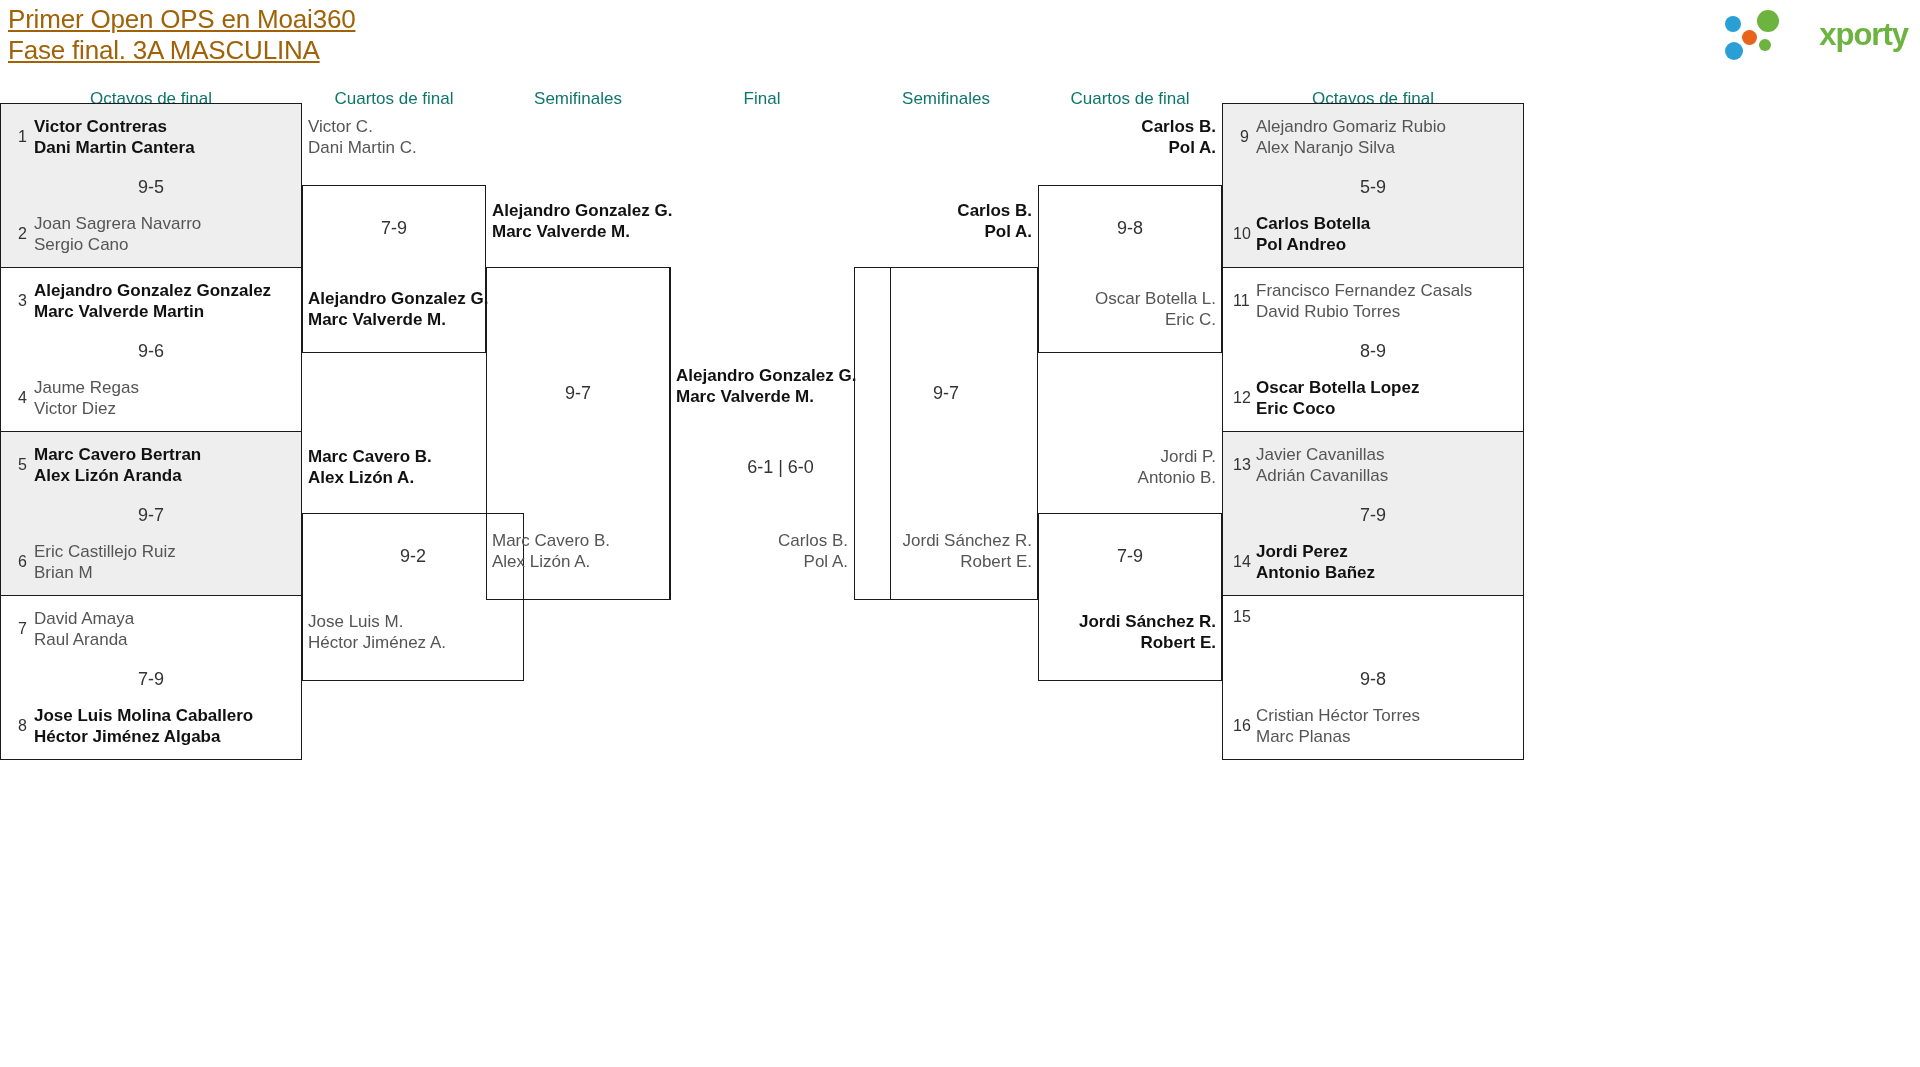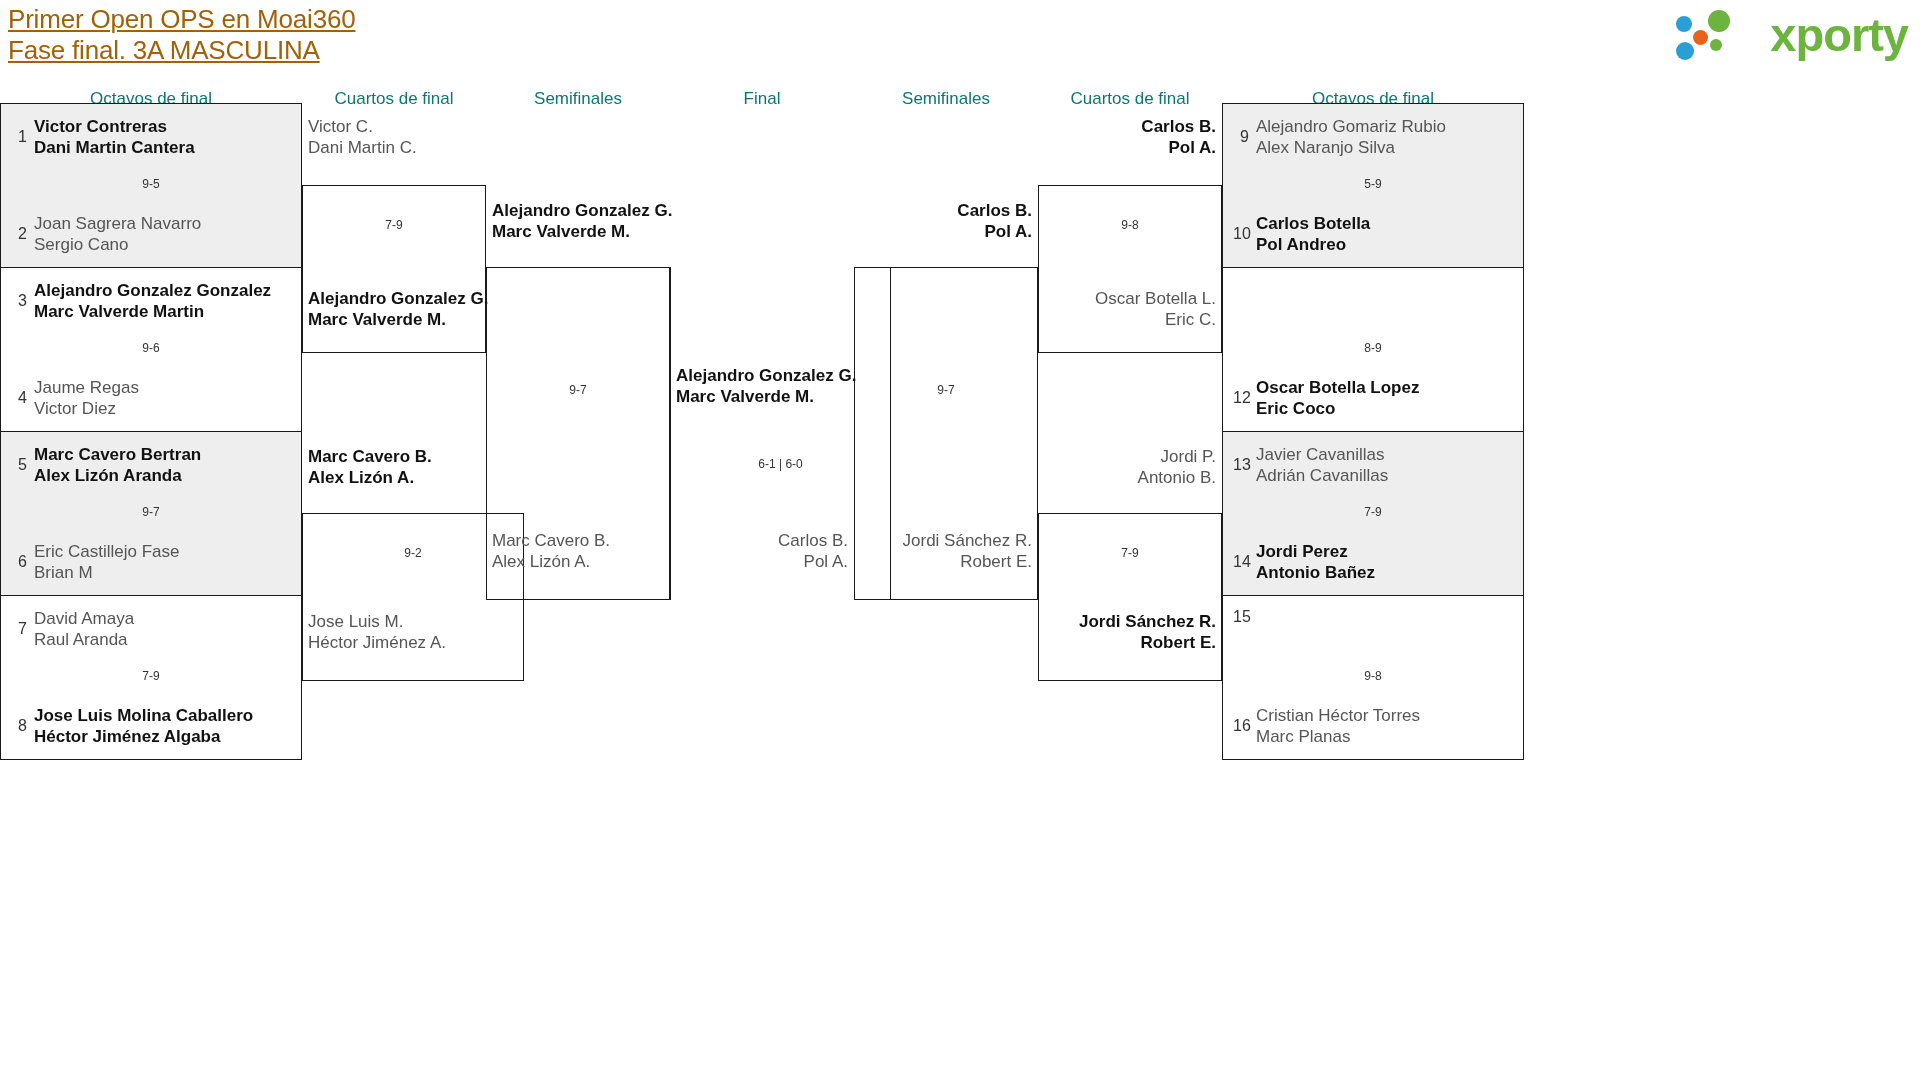--- a/index.html
+++ b/index.html
@@ -6,39 +6,39 @@
   html,body { width:1920px; height:1067px; background:#fff; }
   body { font-family:"Liberation Sans", sans-serif; color:#1a1a1a; position:relative; overflow:hidden; }
 
   
   #title-block { position:absolute; left:8px; top:4px; }
   #title-block .t-line { font-size:26px; font-weight:400; line-height:31px; color:#a16207; letter-spacing:-0.2px;text-decoration:underline; }
 
   #logo { position:absolute; right:12px; top:4px; height:60px; display:flex; align-items:center; gap:6px; }
   #logo .dots { position:relative; width:58px; height:52px; }
   #logo .dots i { position:absolute; border-radius:50%; display:block; }
-  #logo-word { font-size:47px; font-weight:700; line-height:47px; letter-spacing:-1px;margin-left:32px; }
+  #logo-word { font-size:31px; font-weight:700; line-height:47px; letter-spacing:-1px;margin-left:32px; }
 
   
   .round-head { position:absolute; top:89px; font-size:17px; text-align:center; color:#0f766e; white-space:nowrap; }
 
   
   .r16box { position:absolute; border:1.6px solid #1a1a1a; }
   .r16box.shade { background:#eeeeee; }
   .r16box.plain { background:#ffffff; }
 
   .seedwrap { position:absolute; display:flex; align-items:center; gap:7px; }
   .seedwrap.top { left:10px; top:12px; }
   .seedwrap.bot { left:10px; bottom:12px; }
   .seed { font-size:16px; color:#333; width:16px; text-align:right; flex:none; }
   .pair { font-size:17px; line-height:21px; white-space:nowrap; }
   .pair.win { font-weight:700; color:#111; }
   .pair.lose { font-weight:400; color:#555; }
 
-  .score { position:absolute; left:0; right:0; text-align:center; font-size:12px; color:#333; }
+  .score { position:absolute; left:0; right:0; text-align:center; font-size:18px; color:#333; }
 
   
   .matchbox { position:absolute; border:1.6px solid #1a1a1a; background:transparent; }
 
   .namelbl { position:absolute; font-size:17px; line-height:21px; white-space:nowrap; }
   .namelbl.win { font-weight:700; color:#111; }
   .namelbl.lose { font-weight:400; color:#555; }
   .namelbl.ralign { text-align:right; }
 </style>
 </head>
@@ -109,21 +109,21 @@
     <span class="seed">5</span>
     <span>
       <div class="pair win">Marc Cavero Bertran</div>
       <div class="pair win">Alex Lizón Aranda</div>
     </span>
   </div>
   <div class="score" style="top:73px;">9-7</div>
   <div class="seedwrap bot">
     <span class="seed">6</span>
     <span>
-      <div class="pair lose">Eric Castillejo Fase</div>
+      <div class="pair lose">Eric Castillejo Ruiz</div>
       <div class="pair lose">Brian M</div>
     </span>
   </div>
 </div>
 
 <div class="r16box plain" style="left:0px; top:595px; width:302px; height:165px;">
   <div class="seedwrap top">
     <span class="seed">7</span>
     <span>
       <div class="pair lose">David Amaya</div>
@@ -236,20 +236,27 @@
   <div class="seedwrap bot">
     <span class="seed">10</span>
     <span>
       <div class="pair win">Carlos Botella</div>
       <div class="pair win">Pol Andreo</div>
     </span>
   </div>
 </div>
 
 <div class="r16box plain" style="left:1222px; top:267px; width:302px; height:165px;">
+  <div class="seedwrap top">
+    <span class="seed">11</span>
+    <span>
+      <div class="pair lose">Francisco Fernandez Casals</div>
+      <div class="pair lose">David Rubio Torres</div>
+    </span>
+  </div>
   <div class="score" style="top:73px;">8-9</div>
   <div class="seedwrap bot">
     <span class="seed">12</span>
     <span>
       <div class="pair win">Oscar Botella Lopez</div>
       <div class="pair win">Eric Coco</div>
     </span>
   </div>
 </div>
 

